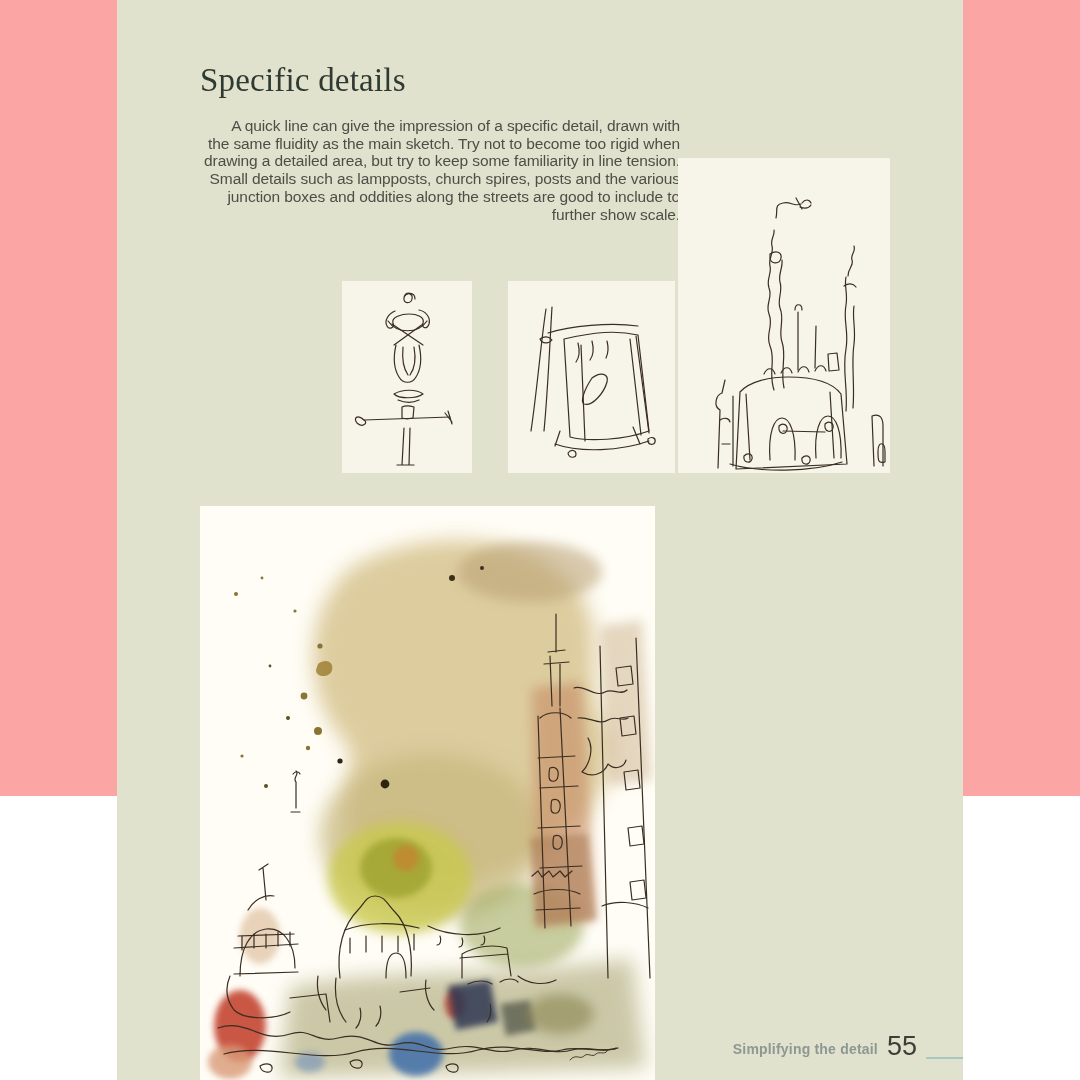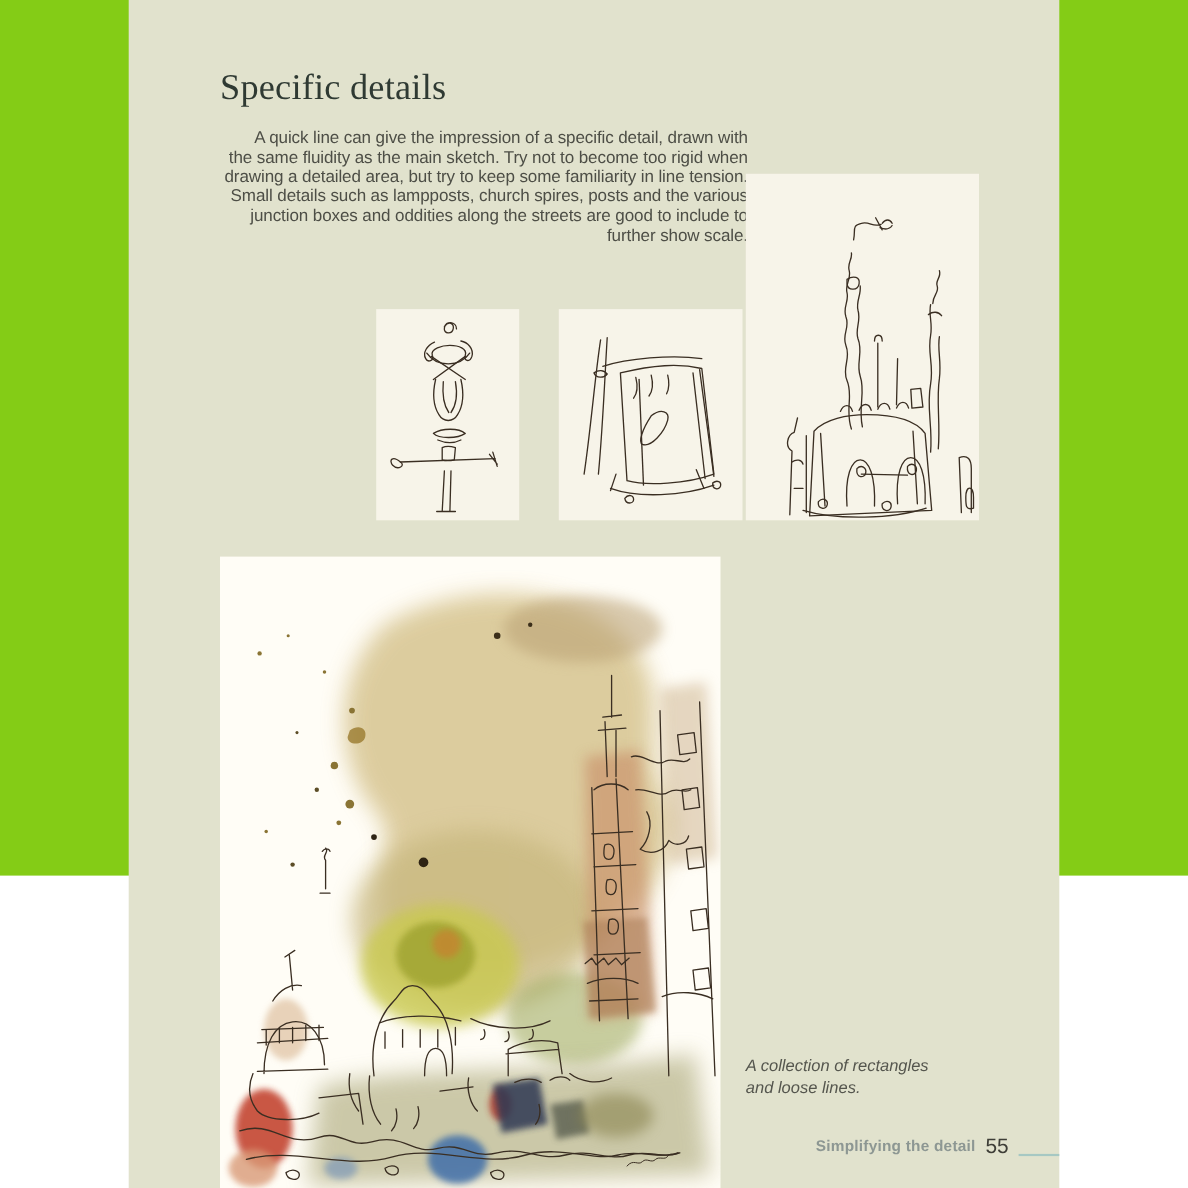--- a/index.html
+++ b/index.html
@@ -3,21 +3,21 @@
 <meta charset="utf-8">
 <style>
   :root{
     --page-bg:#e1e2cd; --panel-bg:#f7f4e9; --paper:#fffdf6;
     --ink:#3a2e22; --title:#2f3a33; --body:#4d4e46; --caption:#55564e;
     --footer-label:#8d9793; --footer-num:#3e3e37; --accent-teal:#a6c8c3;
   }
   *{margin:0;padding:0;box-sizing:border-box;}
   html,body{width:1080px;height:1080px;background:#ffffff;overflow:hidden;
     font-family:"Liberation Sans",sans-serif;}
-  .stage{position:relative;width:1080px;height:796px;background:#84cc16;}
+  .stage{position:relative;width:1080px;height:796px;background:#fca5a5;}
   .page{position:absolute;left:117px;top:0;width:846px;height:1080px;
     background:var(--page-bg);}
   .title{position:absolute;left:83px;top:62px;
     font-family:"Liberation Serif","DejaVu Serif",serif;
     font-size:33px;font-weight:500;color:var(--title);letter-spacing:.2px;}
   .intro{position:absolute;left:83px;top:117px;width:480px;
     font-size:15.5px;line-height:17.7px;color:var(--body);
     white-space:pre-line;letter-spacing:-0.1px;text-align:right;}
   .side-caption{position:absolute;left:83px;top:375px;width:130px;
     font-size:15px;line-height:19.4px;font-style:italic;color:var(--caption);
@@ -28,21 +28,21 @@
   .fig-junctionbox{left:391px;top:281px;width:167px;height:192px;}
   .fig-church{left:561px;top:158px;width:212px;height:315px;}
   .fig-watercolor{left:83px;top:506px;width:455px;height:574px;background:var(--paper);}
   .right-caption{position:absolute;left:561px;top:960px;width:220px;
     font-size:15px;line-height:20px;font-style:italic;color:var(--caption);
     white-space:pre-line;}
   .footer{position:absolute;right:0;top:1033px;display:flex;
     align-items:flex-end;gap:9px;}
   .footer-label{font-size:14px;font-weight:bold;color:var(--footer-label);
     padding-bottom:3px;letter-spacing:.2px;}
-  .footer-num{font-size:19px;color:var(--footer-num);line-height:1;}
+  .footer-num{font-size:27px;color:var(--footer-num);line-height:1;}
   .footer-rule{width:37px;height:2px;background:var(--accent-teal);
     margin-bottom:1px;}
   .ink{stroke:var(--ink);fill:none;stroke-width:1.2;stroke-linecap:round;stroke-linejoin:round;}
   .ink-thin{stroke:var(--ink);fill:none;stroke-width:.9;stroke-linecap:round;stroke-linejoin:round;}
 </style>
 </head>
 <body>
 
 <div class="stage">
   <div class="page">
@@ -223,22 +223,20 @@
           <path d="M60 560 c6 -4 13 -2 12 3 c-1 5 -11 4 -12 -3 Z M150 556 c6 -4 13 -2 12 3 c-1 5 -11 4 -12 -3 Z M246 560 c6 -4 13 -2 12 3 c-1 5 -11 4 -12 -3 Z"></path>
           <path d="M90 492 l36 -4 l4 28 M200 486 l30 -4 M318 470 c10 8 26 10 38 4"></path>
           <path d="M160 502 c2 8 0 16 -4 20 M180 500 c2 8 0 16 -4 20 M290 498 c2 8 0 14 -3 18"></path>
           <path d="M118 470 c-2 14 2 26 8 34 M226 474 c-2 12 2 24 8 30"></path>
         </g>
 
         <path class="ink-thin" d="M370 554 c6 -7 10 0 14 -4 c4 -4 8 2 12 -2 c3 -3 9 1 11 -3 c3 -4 8 0 10 -3"></path>
       </svg>
     </figure>
 
-    <p class="right-caption">A collection of rectangles
-and loose lines.</p>
 
     <div class="footer">
       <span class="footer-label">Simplifying the detail</span>
       <span class="footer-num">55</span>
       <span class="footer-rule"></span>
     </div>
 
   </div>
 </div>
 

